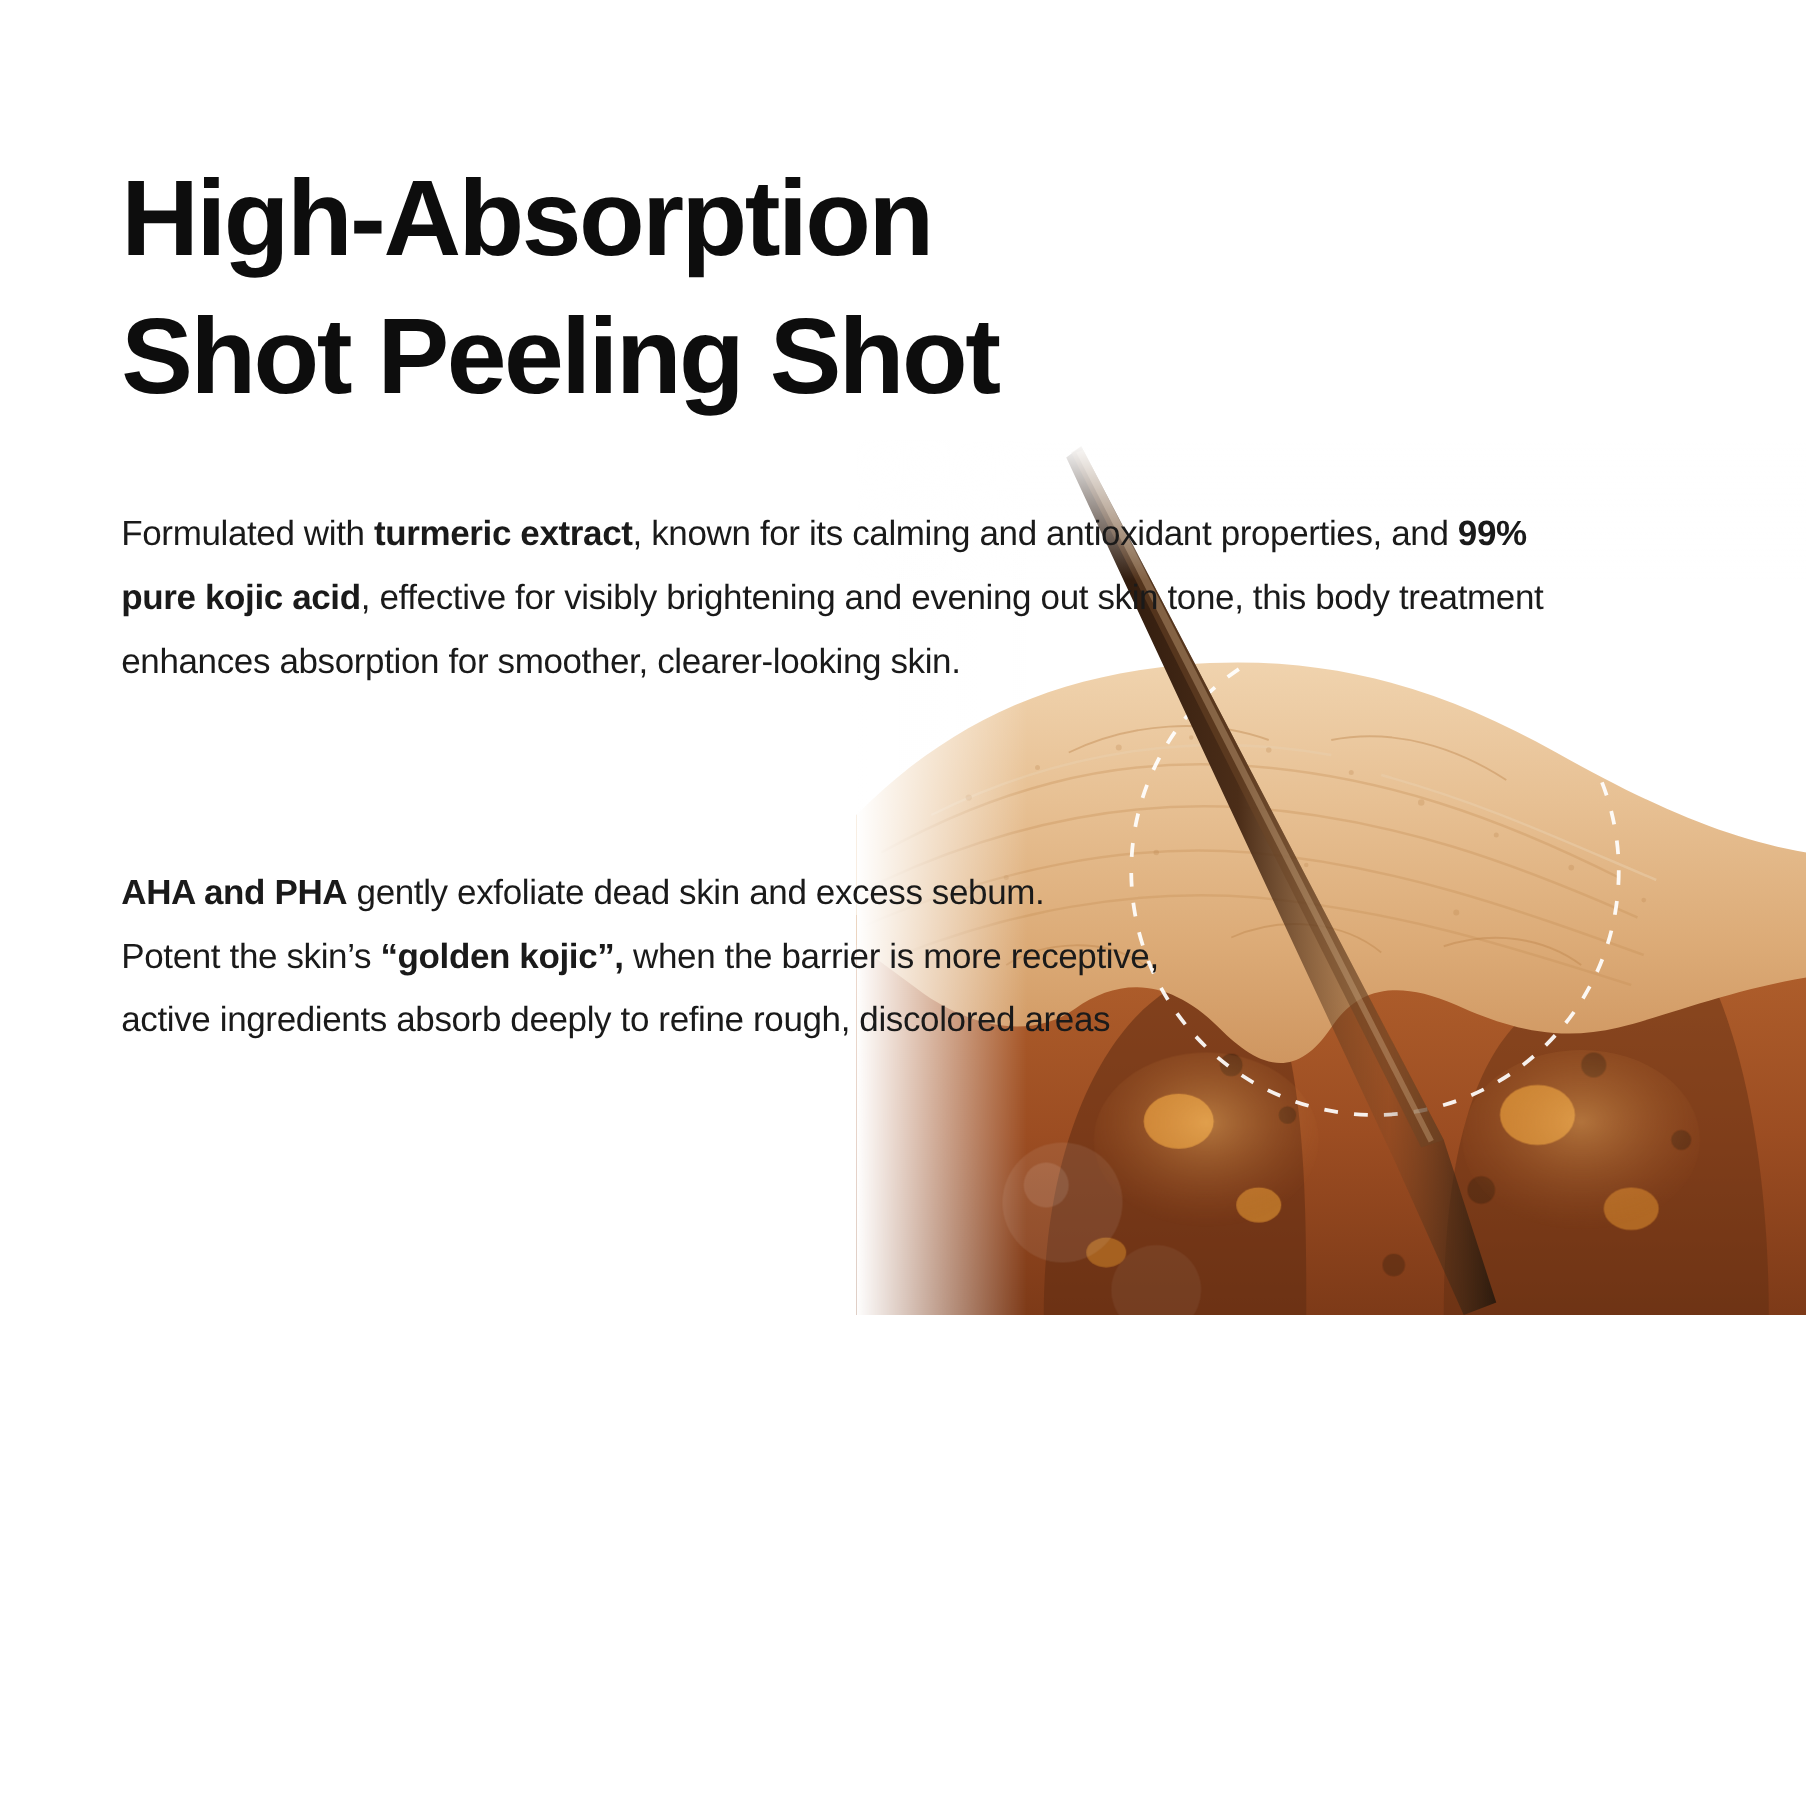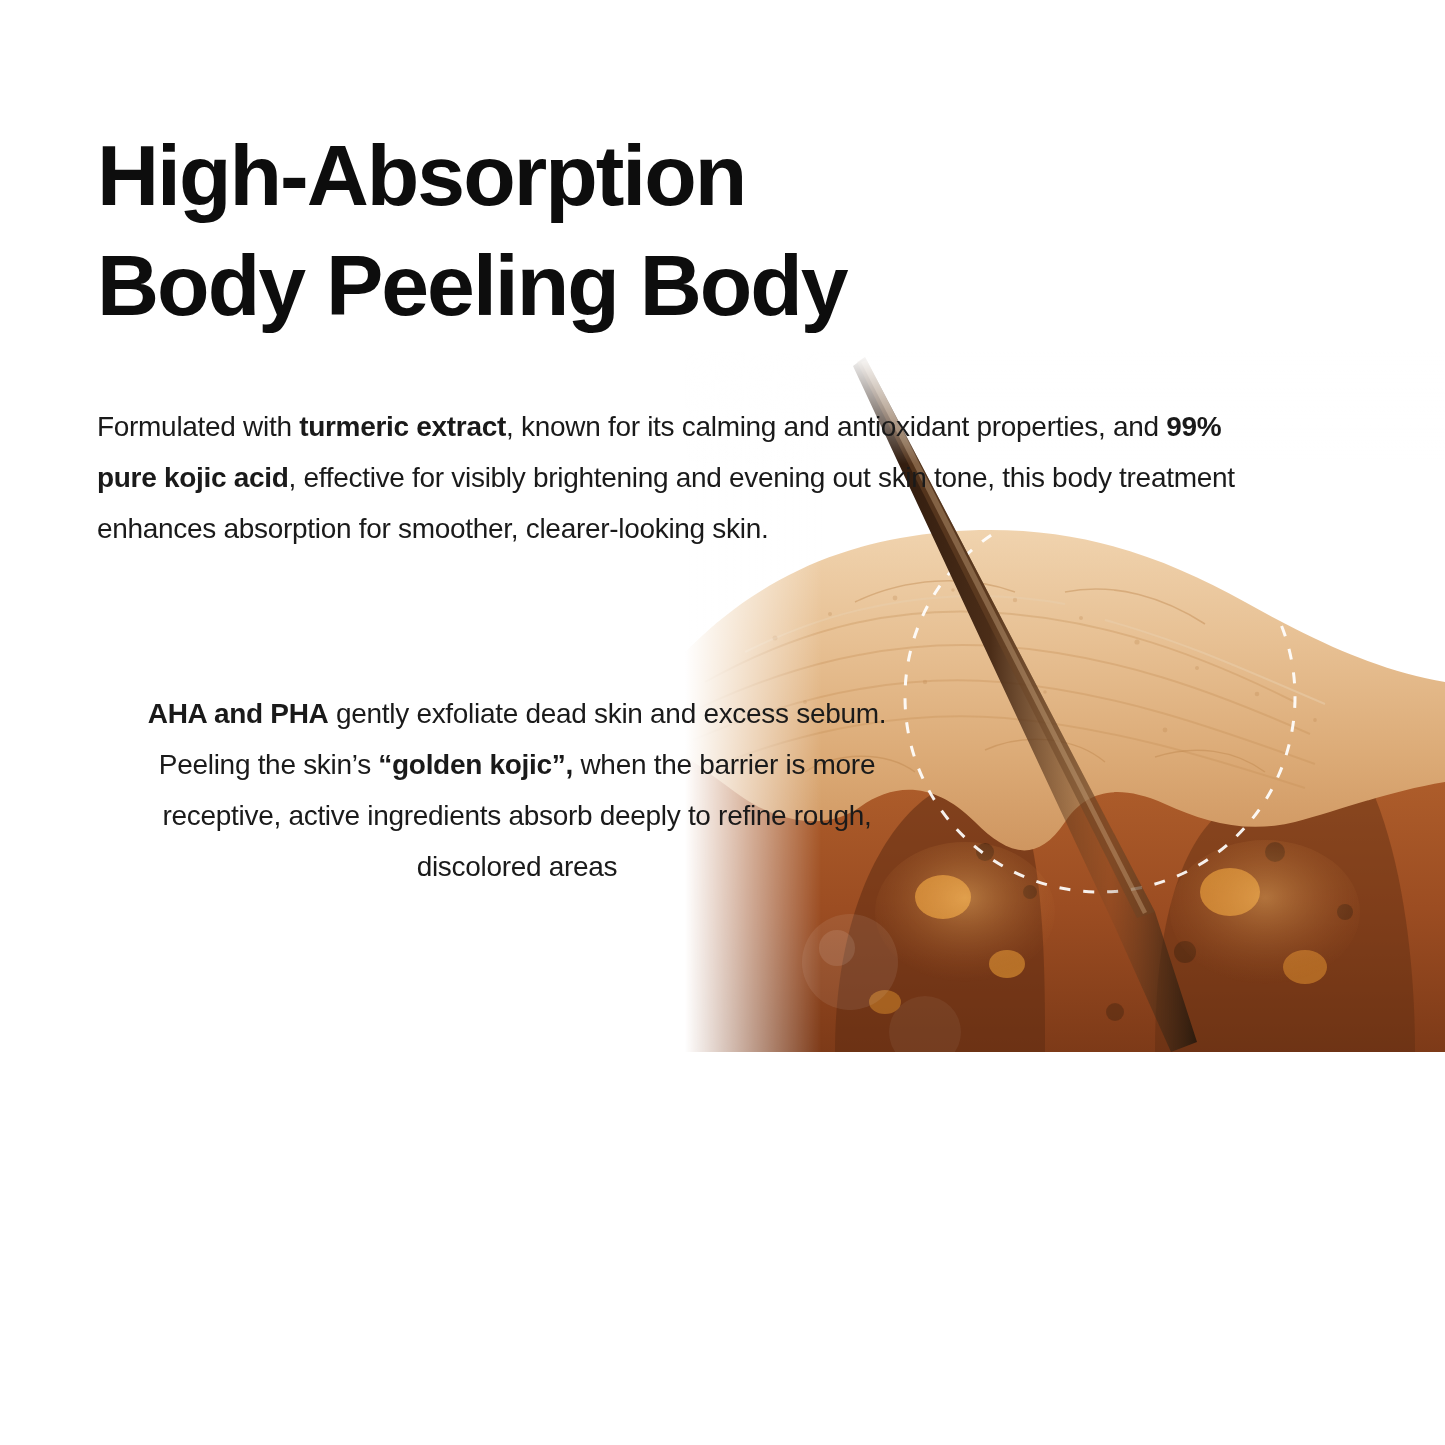--- a/index.html
+++ b/index.html
@@ -54,21 +54,20 @@
   .body-block {
     margin-top: 62px;
     font-size: 28px;
     line-height: 1.82;
     color: #1a1a1a;
     letter-spacing: -0.3px;
     max-width: 1180px;
   }
   .body-block.narrow {
     max-width: 840px;
-    text-align: center;
   }
   .body-block b { font-weight: bold; }
   .gap { height: 44px; }
 </style>
 </head>
 <body>
 
 <div class="page">
 
   <div class="illustration">
@@ -178,23 +177,23 @@
       <path d="M180 5 L470 560 L452 566 L172 10 Z" fill="#6b4526" opacity="0.55"></path>
       <path d="M182 8 L462 560 L458 562 L176 10 Z" fill="#d9b68e" opacity="0.35"></path>
 
       <rect x="0" y="0" width="760" height="700" fill="url(#fadeLeft)"></rect>
       <rect x="0" y="0" width="760" height="700" fill="url(#fadeTop)"></rect>
     </svg>
   </div>
 
   <div class="content">
 
-    <h1 class="title"><span>High-Absorption</span><br><span>Body Peeling Body</span></h1>
+    <h1 class="title"><span>High-Absorption</span><br><span>Shot Peeling Shot</span></h1>
 
 
     <p class="body-block"><span>Formulated with </span><b>turmeric extract</b><span>, known for its calming and antioxidant properties, and </span><b>99% pure kojic acid</b><span>, effective for visibly brightening and evening out skin tone, this body treatment enhances absorption for smoother, clearer-looking skin.</span></p>
 
     <div class="gap"></div>
 
-    <p class="body-block narrow"><b>AHA and PHA</b><span> gently exfoliate dead skin and excess sebum.</span><br><span>Peeling the skin’s </span><b>“golden kojic”,</b><span> when the barrier is more receptive, active ingredients absorb deeply to refine rough, discolored areas</span></p>
+    <p class="body-block narrow"><b>AHA and PHA</b><span> gently exfoliate dead skin and excess sebum.</span><br><span>Potent the skin’s </span><b>“golden kojic”,</b><span> when the barrier is more receptive, active ingredients absorb deeply to refine rough, discolored areas</span></p>
 
   </div>
 </div>
 
 </body></html>

